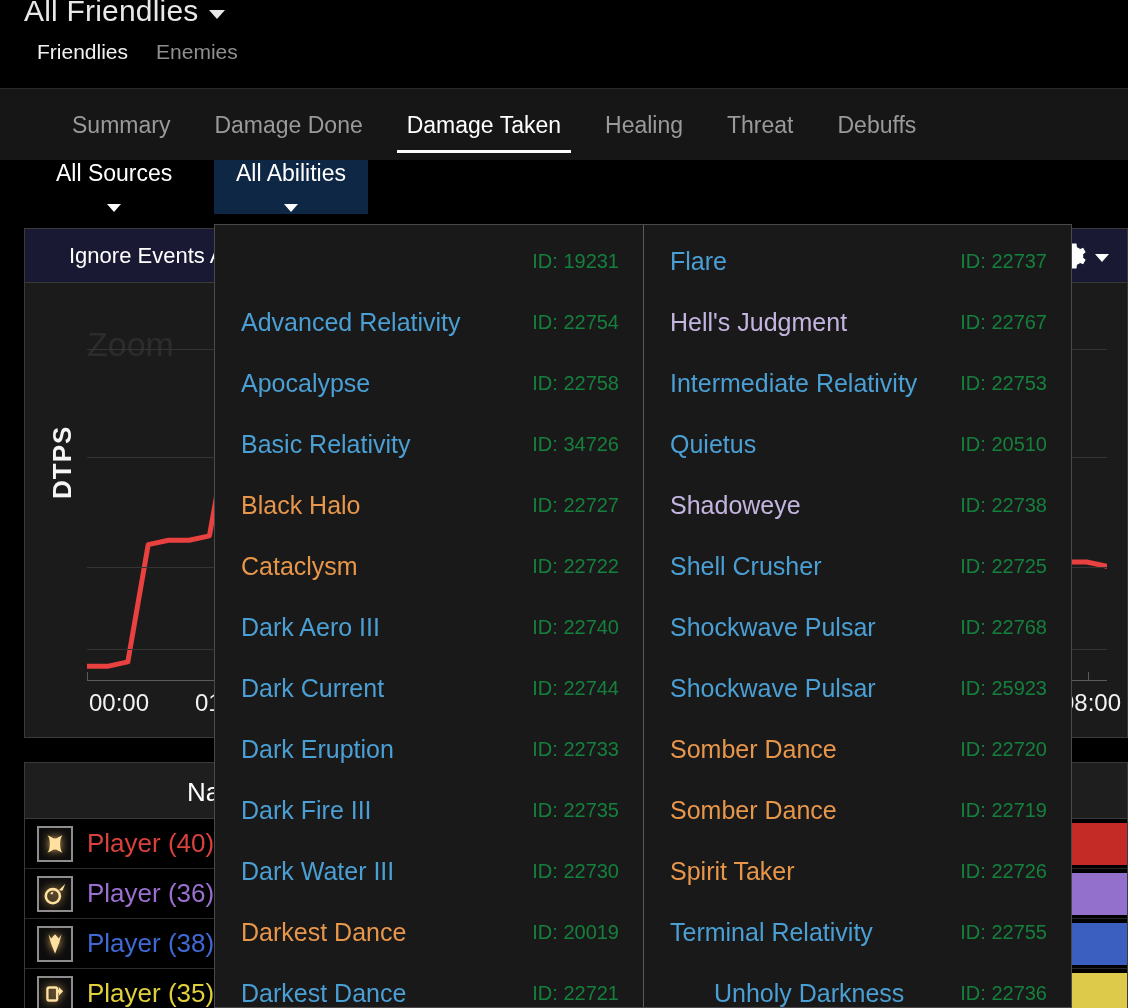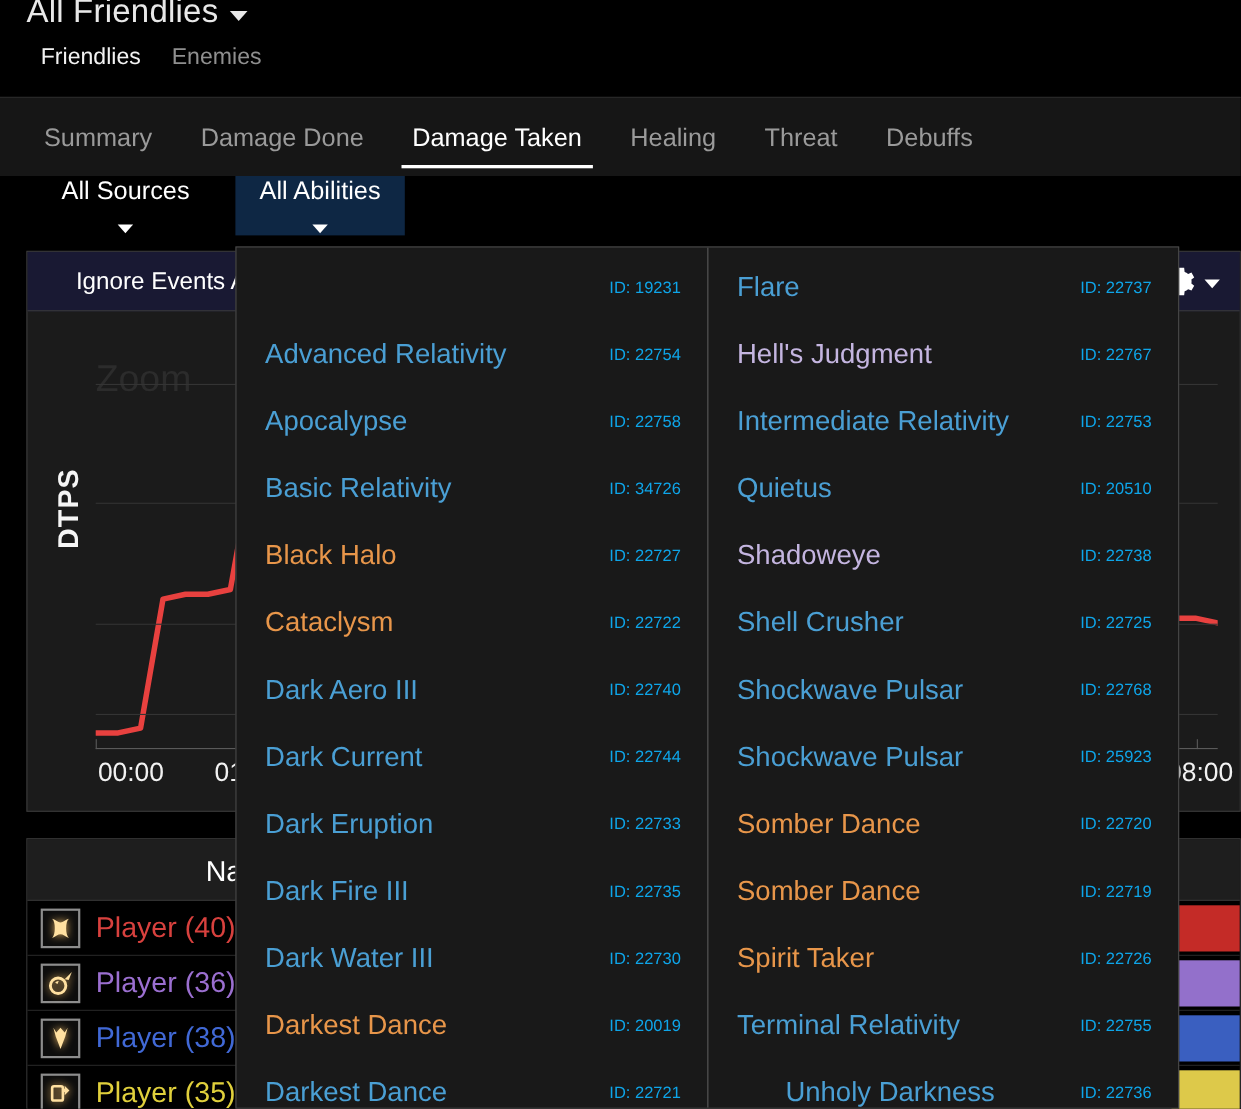--- a/index.html
+++ b/index.html
@@ -18,21 +18,21 @@
   .title-text { font-size:30px; color:#e8e8e8; font-weight:400; letter-spacing:0.2px; }
   .caret { width:0; height:0; border-left:8px solid transparent; border-right:8px solid transparent;
            border-top:9px solid #e8e8e8; display:inline-block; margin-top:6px; }
   .subtabs { position:absolute; left:37px; top:40px; display:flex; gap:28px; align-items:center; }
   .subtab { font-size:21px; color:#8f8f8f; }
   .subtab.active { color:#f2f2f2; }
 
   
   .tabnav { position:absolute; left:0; top:88px; width:1128px; height:72px;
             background:#161616; border-top:1px solid #2a2a2a; display:flex; align-items:flex-start; }
-  .tabnav-inner { display:flex; align-items:center; height:72px; padding-left:18px; gap:0; }
+  .tabnav-inner { display:flex; align-items:center; height:72px; padding-left:50px; gap:0; }
   .tab { position:relative; height:72px; display:flex; align-items:center; padding:0 22px;
          font-size:23px; color:#9a9a9a; white-space:nowrap; }
   .tab.active { color:#ffffff; }
   .tab.active::after { content:""; position:absolute; left:12px; right:12px; bottom:8px; height:3px; background:#ffffff; }
 
   
   .filterrow { position:absolute; left:0; top:160px; width:1128px; height:64px; background:#000; }
   .filterbtn { position:absolute; top:0; height:52px; display:flex; align-items:center; gap:12px;
                padding:0 22px; font-size:23px; color:#ffffff;flex-direction:column; }
   .filterbtn.sources { left:34px; background:transparent; }
@@ -80,21 +80,21 @@
   .swatch { position:absolute; right:0; top:4px; width:62px; height:42px; }
 
   
   .dropdown { position:absolute; left:214px; top:224px; width:858px; height:784px;
               background:#191919; border:1px solid #4a4a4a; display:flex; z-index:40; overflow:hidden; }
   .ddcol { width:50%; padding-top:6px; }
   .ddcol.right { border-left:1px solid #5a5a5a; }
   .dditem { height:61px; display:flex; align-items:center; justify-content:space-between;
             padding:0 24px 0 26px; }
   .ddname { font-size:25px; white-space:nowrap; }
-  .ddid { font-size:15px; color:#0ea5e9; white-space:nowrap; }
+  .ddid { font-size:20px; color:#15803d; white-space:nowrap; }
 </style>
 </head>
 <body>
 
 <div class="root">
 
   <div class="topbar">
     <div class="title-row">
       <span class="title-text">All Friendlies</span>
       <span class="caret"></span>

